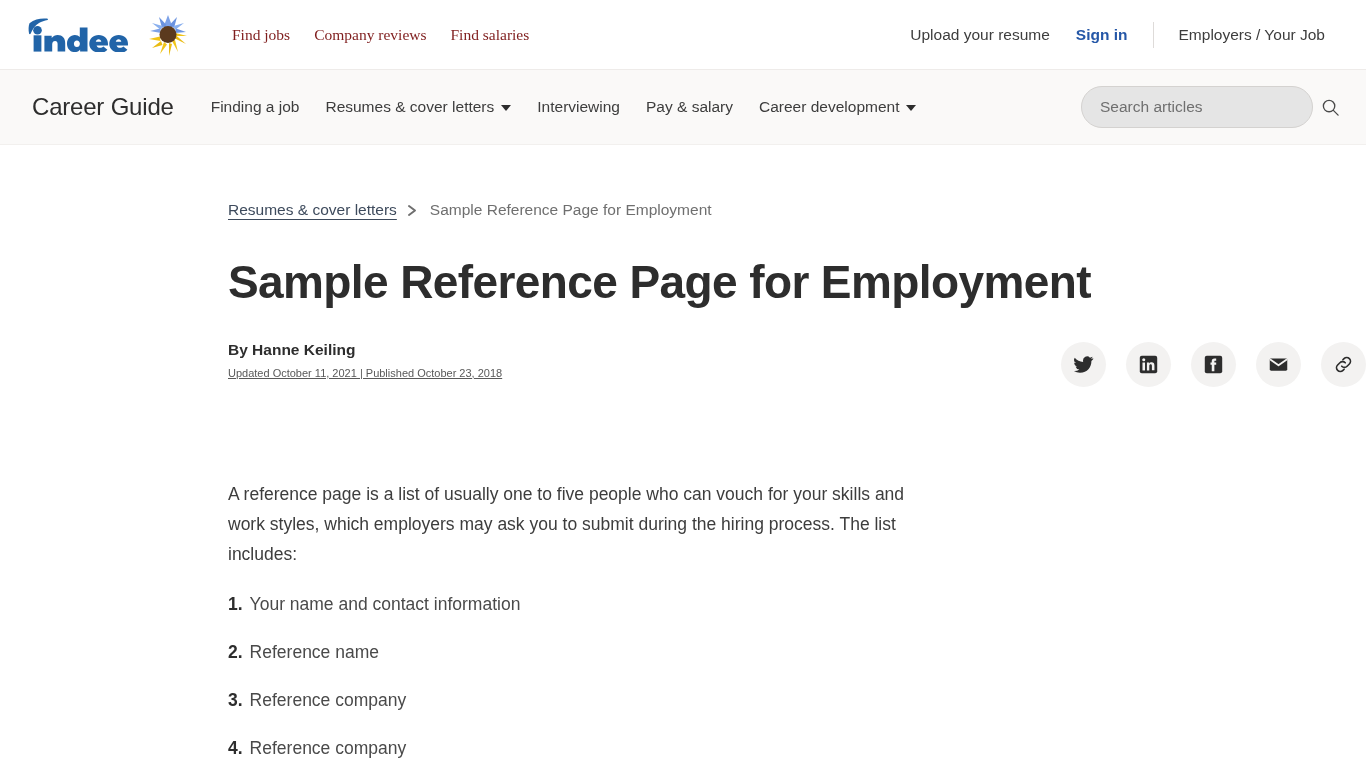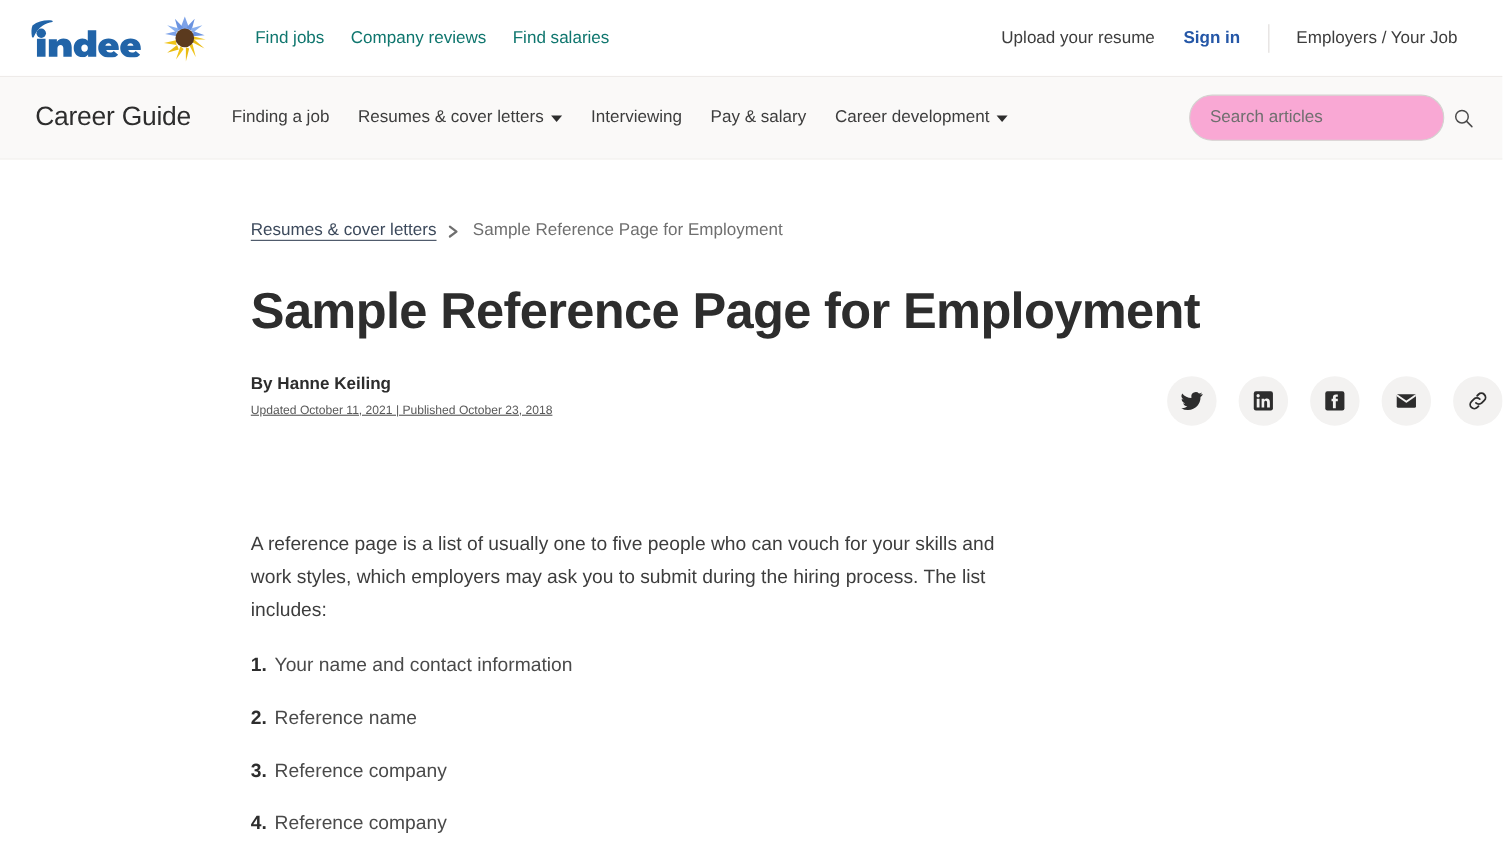--- a/index.html
+++ b/index.html
@@ -20,25 +20,26 @@
     align-items: center;
     padding: 0 28px 0 26px;
     position: relative;
   }
   .brand-group { display: flex; align-items: center; gap: 0; }
   .indeed-logo { display: block; }
   .sunflower { margin-left: 8px; display: block; }
 
   .top-nav { display: flex; align-items: center; margin-left: 28px; gap: 0; }
   .top-nav a {
-    color: #0f766e;
+    color: #7f1d1d;
     font-size: 15.5px;
     text-decoration: none;
     padding: 6px 12px;
     white-space: nowrap;
+    font-family: Liberation Serif, serif;
   }
   .top-right {
     margin-left: auto;
     display: flex;
     align-items: center;
   }
   .top-right a {
     color: #3d3d3d;
     font-size: 15.5px;
     text-decoration: none;
@@ -93,21 +94,21 @@
   .search-wrap {
     margin-left: auto;
     display: flex;
     align-items: center;
   }
   .search-input {
     width: 232px;
     height: 42px;
     border: 1px solid #d4d2d0;
     border-radius: 22px;
-    background: #f9a8d4;
+    background: #e5e5e5;
     padding: 0 18px;
     font-size: 15.5px;
     font-family: "Liberation Sans", "DejaVu Sans", sans-serif;
     color: #2d2d2d;
     outline: none;
   }
   .search-input::placeholder { color: #6f6f6f; opacity: 1; }
   .search-icon-btn {
     background: none; border: none; cursor: pointer;
     margin-left: 6px; padding: 2px;

